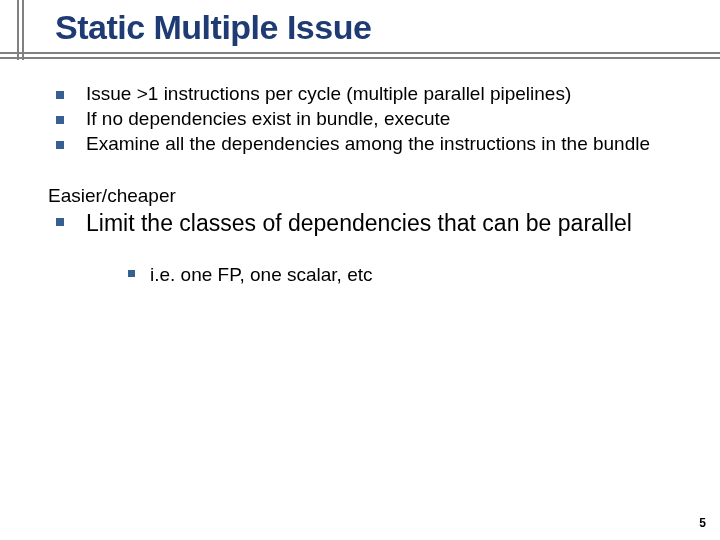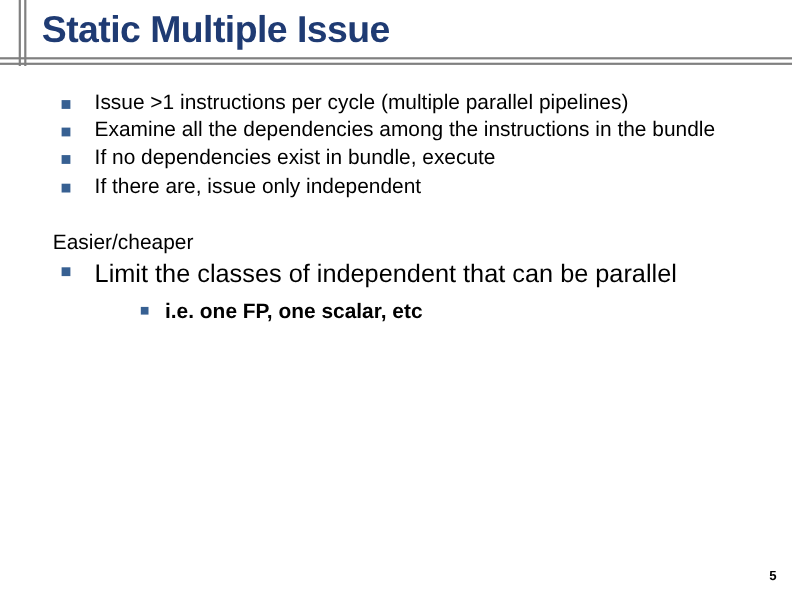--- a/index.html
+++ b/index.html
@@ -3,60 +3,59 @@
 <meta charset="utf-8">
 <style>
   * { margin: 0; padding: 0; box-sizing: border-box; }
   html, body { width: 720px; height: 540px; background: #fff; font-family: Arial, Helvetica, sans-serif; color: #000; }
   .slide { position: relative; width: 720px; height: 540px; }
   .corner-lines { position: absolute; top: 0; left: 0; width: 720px; height: 60px; pointer-events: none; }
   .corner-lines .v1 { position: absolute; left: 17px; top: 0; width: 2px; height: 60px; background: #808080; }
   .corner-lines .v2 { position: absolute; left: 22px; top: 0; width: 2px; height: 60px; background: #808080; }
   .corner-lines .h1 { position: absolute; left: 0; top: 52px; width: 720px; height: 2px; background: #808080; }
   .corner-lines .h2 { position: absolute; left: 0; top: 57px; width: 720px; height: 2px; background: #808080; }
-  .title { position: absolute; left: 38px; top: 8px; font-size: 34px; font-weight: bold; color: #1f3b73; letter-spacing: -0.5px; }
+  .title { position: absolute; left: 55px; top: 8px; font-size: 34px; font-weight: bold; color: #1f3b73; letter-spacing: -0.5px; }
   .body { position: absolute; left: 48px; top: 82px; right: 30px; }
   .bullet-list { list-style: none; }
   .bullet-list.level1 > li { position: relative; padding-left: 38px; font-size: 19px; line-height: 1.22; margin-bottom: 2px; }
   .bullet-list.level1 > li::before { content: ""; position: absolute; left: 8px; top: 9px; width: 8px; height: 8px; background: #376092; }
   .para { font-size: 19px; line-height: 1.22; margin-top: 28px; }
   .bullet-list.level2 { margin-top: 2px; }
   .bullet-list.level2 > li { position: relative; padding-left: 38px; font-size: 23px; line-height: 1.22; margin-bottom: 2px; }
   .bullet-list.level2 > li::before { content: ""; position: absolute; left: 8px; top: 9px; width: 8px; height: 8px; background: #376092; }
-  .sub-list { list-style: none; margin-top: 10px; margin-left: 36px; font-weight: bold; }
+  .sub-list { list-style: none; margin-top: 26px; margin-left: 36px; }
   .sub-list > li { position: relative; padding-left: 28px; font-size: 19px; line-height: 1.25; }
   .sub-list > li::before { content: ""; position: absolute; left: 6px; top: 7px; width: 7px; height: 7px; background: #376092; }
   .page-num { position: absolute; right: 14px; bottom: 10px; font-size: 12px; font-weight: bold; color: #000; }
 </style>
 </head>
 <body>
 
 <div class="slide">
   <div class="corner-lines">
     <div class="v1"></div>
       <div class="v2"></div>
       <div class="h1"></div>
       <div class="h2"></div>
   </div>
 
   <div class="title">Static Multiple Issue</div>
 
   <div class="body">
     <ul class="bullet-list level1">
       <li>Issue &gt;1 instructions per cycle (multiple parallel pipelines)</li>
+      <li>If no dependencies exist in bundle, execute</li>
       <li>Examine all the dependencies among the instructions in the bundle</li>
-      <li>If no dependencies exist in bundle, execute</li>
-      <li>If there are, issue only independent</li>
     </ul>
 
     <div class="para">Easier/cheaper</div>
 
     <ul class="bullet-list level2">
       <li>
-        <span>Limit the classes of independent that can be parallel</span>
+        <span>Limit the classes of dependencies that can be parallel</span>
         <ul class="sub-list">
           <li>i.e. one FP, one scalar, etc</li>
         </ul>
       </li>
     </ul>
   </div>
 
   <div class="page-num">5</div>
 </div>
 

